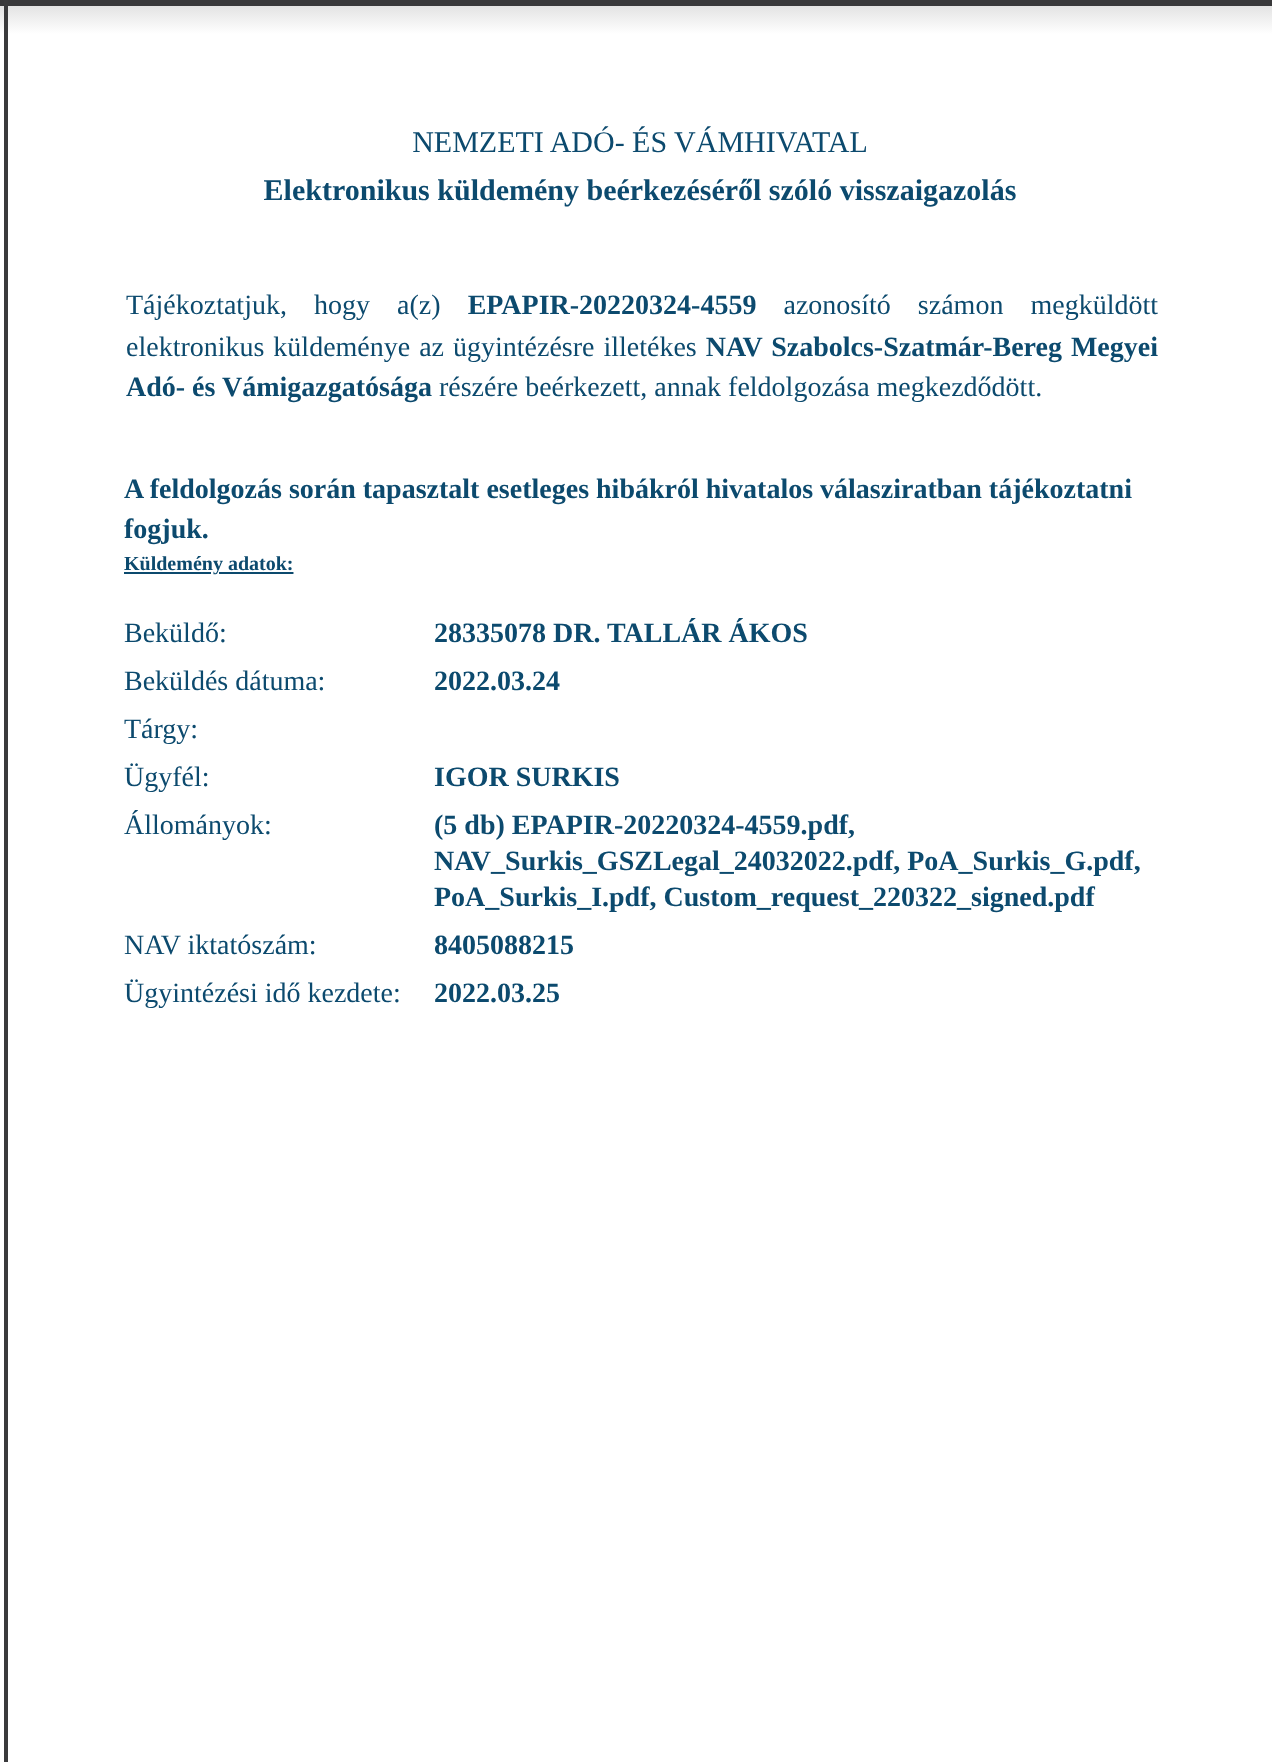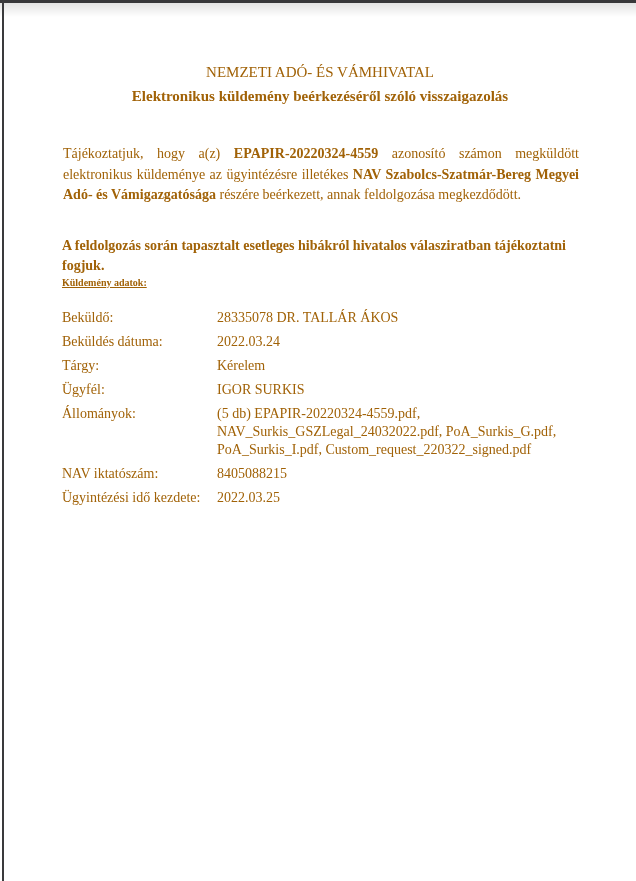--- a/index.html
+++ b/index.html
@@ -7,21 +7,21 @@
     padding: 0;
     background: #ffffff;
   }
   .page {
     position: relative;
     width: 636px;
     height: 881px;
     background: #ffffff;
     overflow: hidden;
     font-family: "Liberation Serif", "DejaVu Serif", serif;
-    color: #a16207;
+    color: #0c4a6e;
   }
   
   .edge-top {
     position: absolute;
     top: 0; left: 0; right: 0;
     height: 3px;
     background: #38383a;
   }
   .edge-top-shadow {
     position: absolute;
@@ -107,21 +107,21 @@
     line-height: 18px;
   }
   .data-label {
     width: 148px;
     flex: 0 0 148px;
     text-align: left;
     margin-right: 7px;
   }
   .data-value {
     flex: 1;
-    font-weight: normal;
+    font-weight: bold;
   }
   .bold { font-weight: bold; }
 </style>
 </head>
 <body>
 
 <div class="page">
   <div class="edge-top"></div>
   <div class="edge-top-shadow"></div>
   <div class="edge-left"></div>
@@ -145,21 +145,20 @@
         <div class="data-value">28335078 DR. TALLÁR ÁKOS</div>
       </div>
 
       <div class="data-row">
         <div class="data-label">Beküldés dátuma:</div>
         <div class="data-value">2022.03.24</div>
       </div>
 
       <div class="data-row">
         <div class="data-label">Tárgy:</div>
-        <div class="data-value">Kérelem</div>
       </div>
 
       <div class="data-row">
         <div class="data-label">Ügyfél:</div>
         <div class="data-value">IGOR SURKIS</div>
       </div>
 
       <div class="data-row">
         <div class="data-label">Állományok:</div>
         <div class="data-value">

